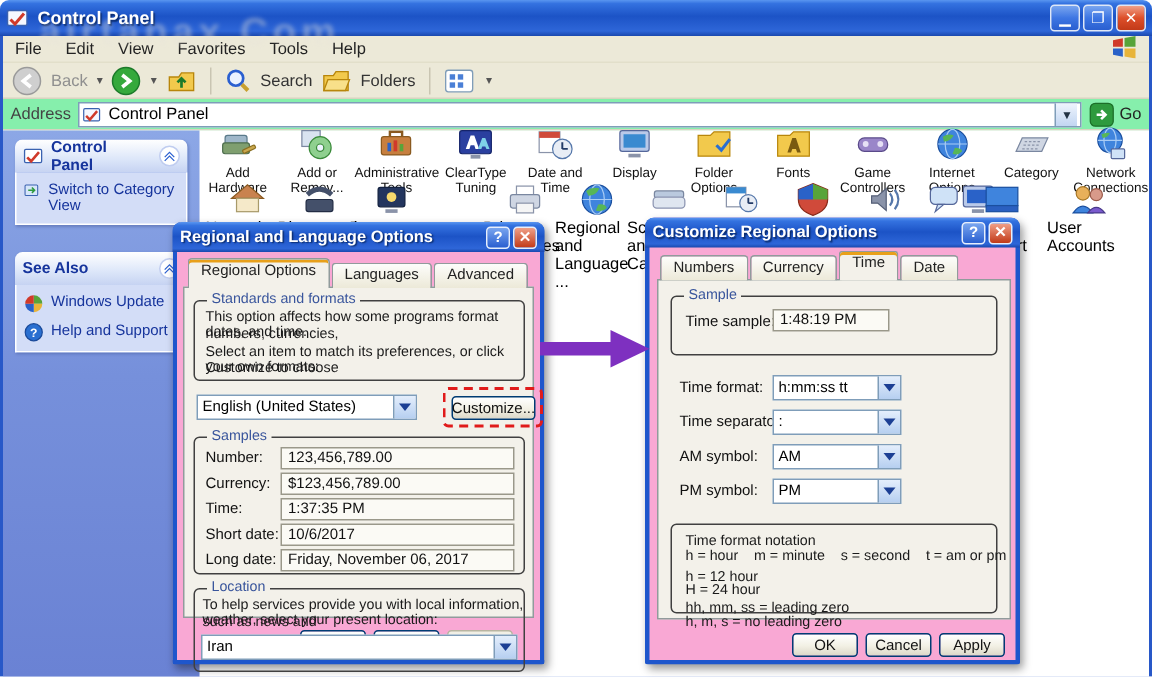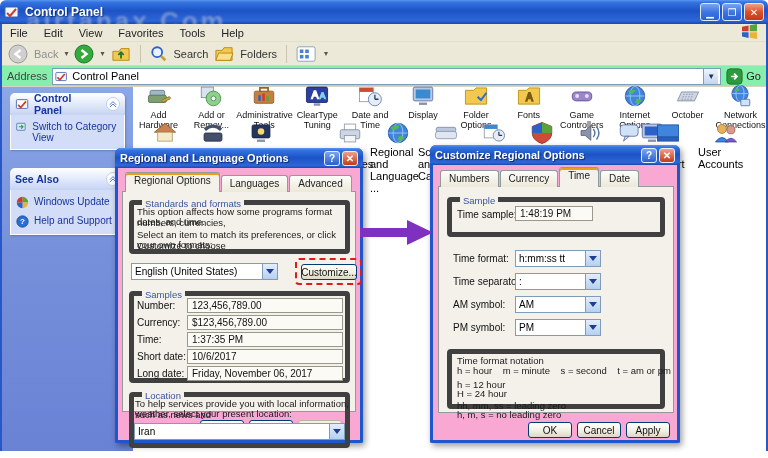--- a/index.html
+++ b/index.html
@@ -69,21 +69,21 @@
   .dlgtitle .dttl { color:#fff; font-weight:bold; font-size:11px; text-shadow:1px 1px 1px #0a2a6a; flex:1; }
   .dbtn { width:16px; height:15px; border-radius:3px; border:1px solid #e6eefc; color:#fff; font-size:10px; font-weight:bold;
     display:flex; align-items:center; justify-content:center; margin-left:2px;
     background:linear-gradient(180deg,#79a5ef,#2a5fd0); }
   .dbtn.close { background:linear-gradient(180deg,#f0a088,#c23a18); }
   .tabs { position:absolute; left:7px; display:flex; align-items:flex-end; z-index:3; }
   .tab { height:17px; padding:2px 8px 0 8px; font-size:10px; background:linear-gradient(180deg,#fdfdfb,#ece9d8);
     border:1px solid #919b9c; border-bottom:none; border-radius:3px 3px 0 0; margin-right:1px; color:#222; }
   .tab.active { height:20px; background:#f3f1ea; box-shadow:inset 0 2px 0 #e8a01a; font-size:10px; position:relative; z-index:4; }
   .tabpanel { position:absolute; background:#f3f1ea; border:1px solid #919b9c; z-index:2; }
-  .groupbox { position:absolute; border:5px solid #404040; border-radius:4px; }
+  .groupbox { position:absolute; border:1px solid #404040; border-radius:4px; }
   .gtitle { position:absolute; top:-7px; left:8px; background:#f3f1ea; padding:0 3px; color:#39559c; font-size:9.5px; }
   .dtext { position:absolute; font-size:9.5px; line-height:11px; color:#1a1a1a; }
   .combo { position:absolute; height:17px; background:#fff; border:1px solid #7f9db9; font-size:10px;
     display:flex; align-items:center; padding-left:3px; }
   .combo .cval { flex:1; }
   .combo .carr { width:15px; height:100%; background:linear-gradient(180deg,#e4eefc,#b6cff0); border-left:1px solid #7f9db9;
     display:flex; align-items:center; justify-content:center; }
   .carr::after { content:""; border:4px solid transparent; border-top:5px solid #1c3f94; margin-top:4px; }
   .sfield { position:absolute; height:15px; background:#fbfaf5; border:1px solid #9a988a; font-size:10px;
     display:flex; align-items:center; padding-left:4px; color:#111; }
@@ -333,21 +333,21 @@
             <path d="M4 16 H28" stroke="#a9ccf5"></path>
           <path d="M8 10 q5 -3 9 -1 q-3 5 -8 5 Z M18 19 q5 0 6 3 q-4 4 -8 2 Z" fill="#57b657"></path>
         </svg>
         <span class="lbl">Internet Options</span>
       </div>
       <div class="iconitem">
         <svg width="26" height="26" viewBox="0 0 32 32">
           <path d="M3 22 L8 11 H29 L24 22 Z" fill="#cfd6e3" stroke="#7a87a0"></path>
           <path d="M10 14 h14 M9 17 h14 M8 20 h14" stroke="#8a93a9" stroke-dasharray="2 1.5"></path>
         </svg>
-        <span class="lbl">October</span>
+        <span class="lbl">Category</span>
       </div>
       <div class="iconitem">
         <svg width="26" height="26" viewBox="0 0 32 32">
           <circle cx="16" cy="13" r="10" fill="#3f84dd" stroke="#1a4f9f"></circle>
           <ellipse cx="16" cy="13" rx="5" ry="10" stroke="#a9ccf5" fill="none"></ellipse>
             <path d="M6 13 H26" stroke="#a9ccf5"></path>
           <path d="M9 8 q4 -2 7 -1 q-2 4 -6 4 Z" fill="#57b657"></path>
           <rect x="17" y="20" width="11" height="8" rx="1" fill="#cfe2f7" stroke="#55679a"></rect>
         </svg>
         <span class="lbl">Network Connections</span>

